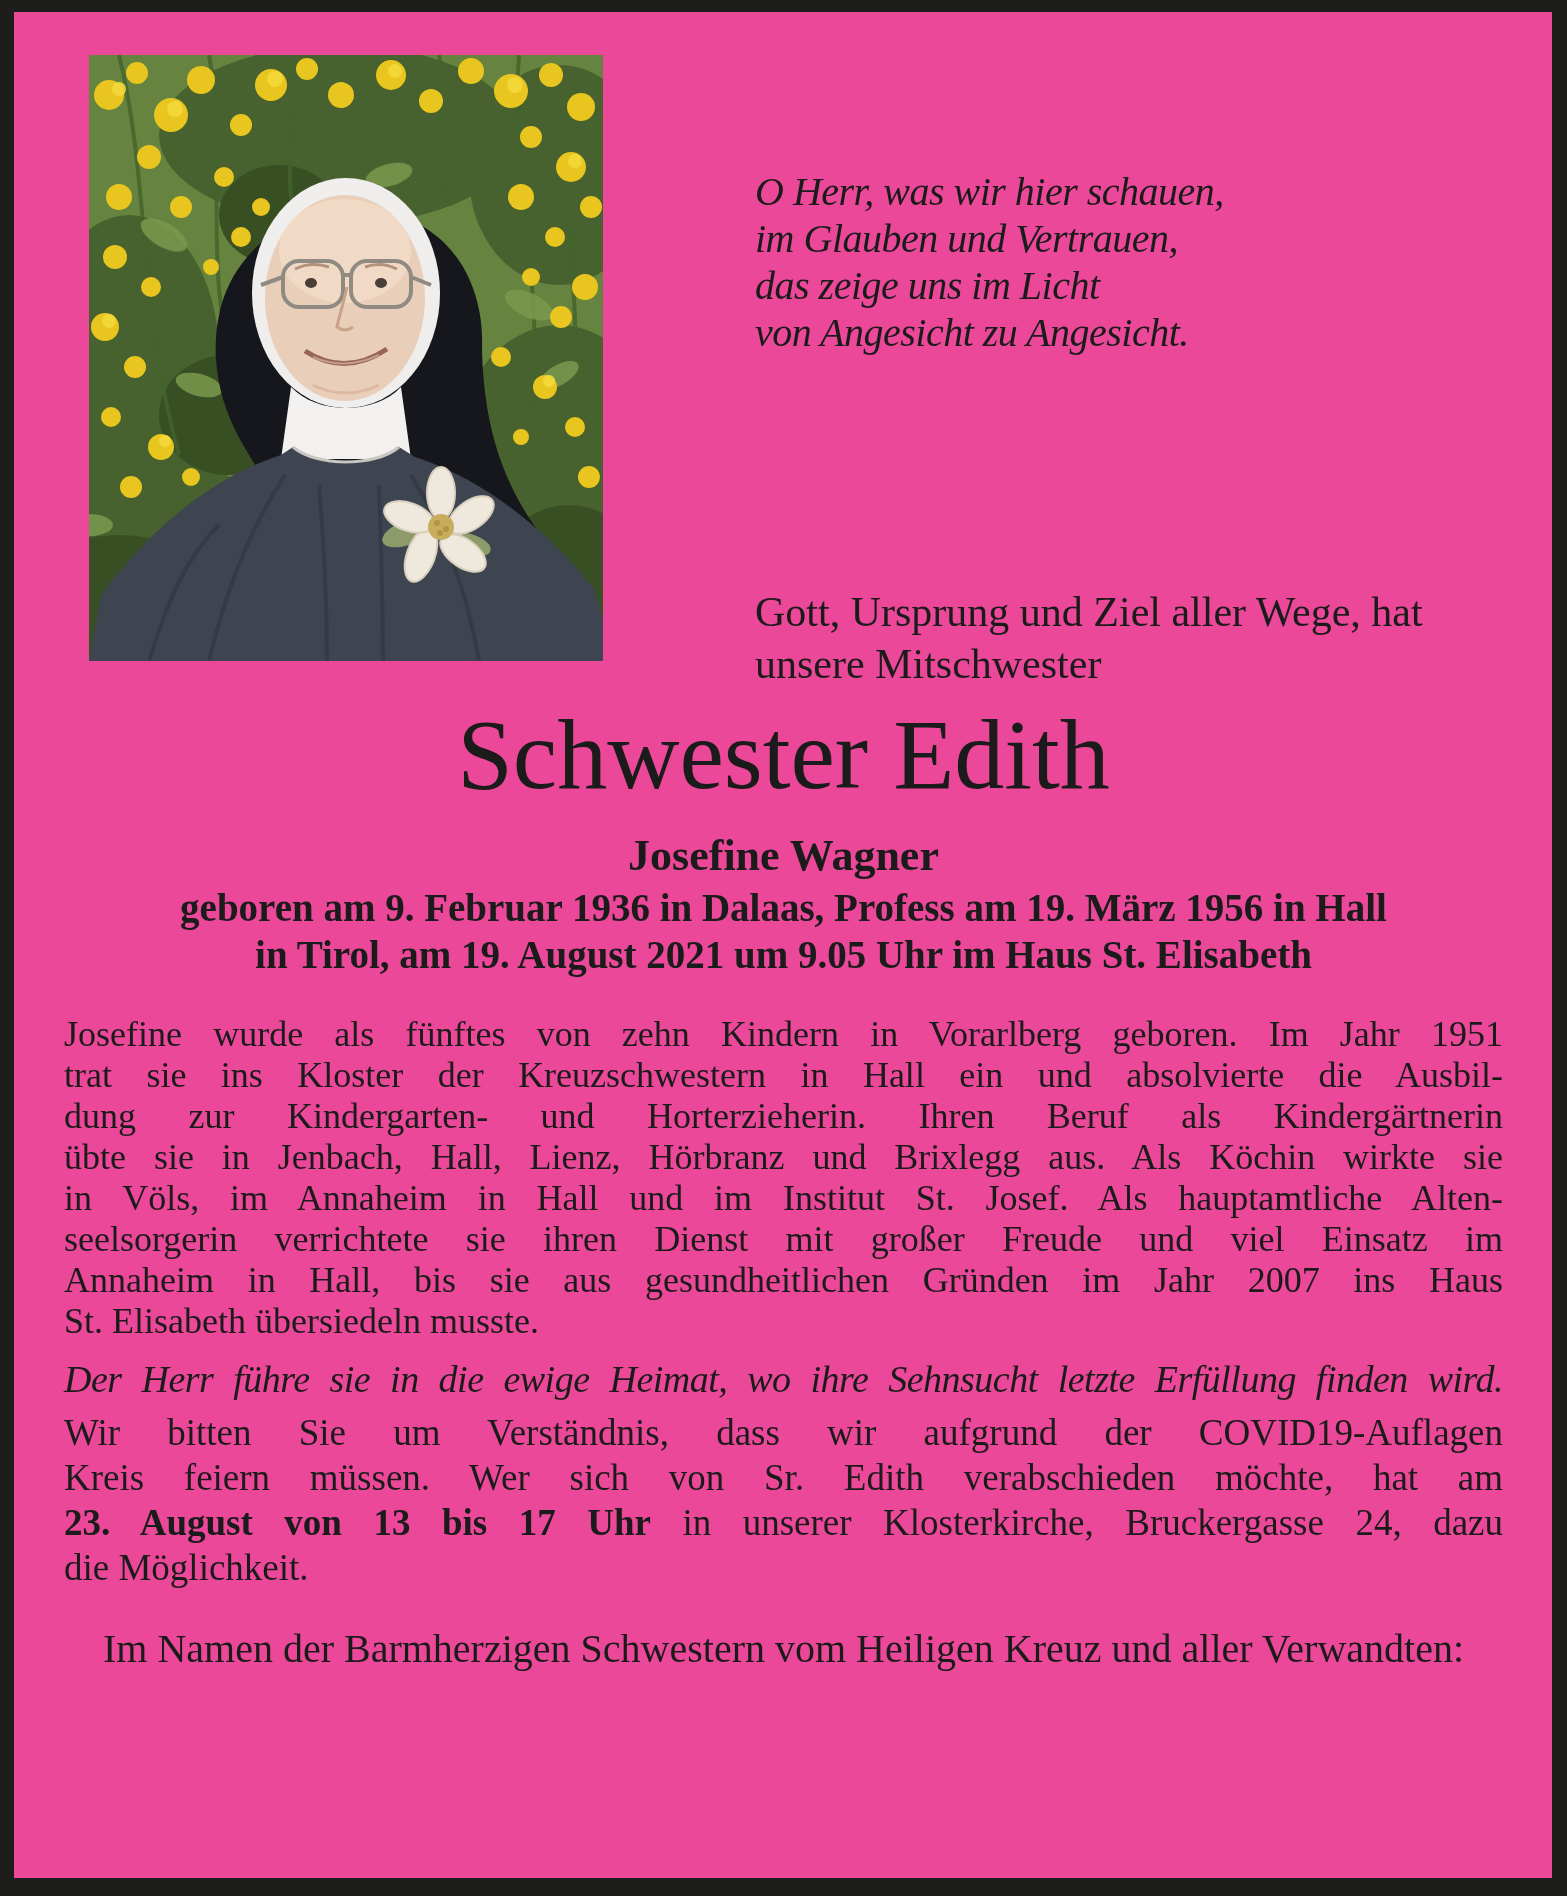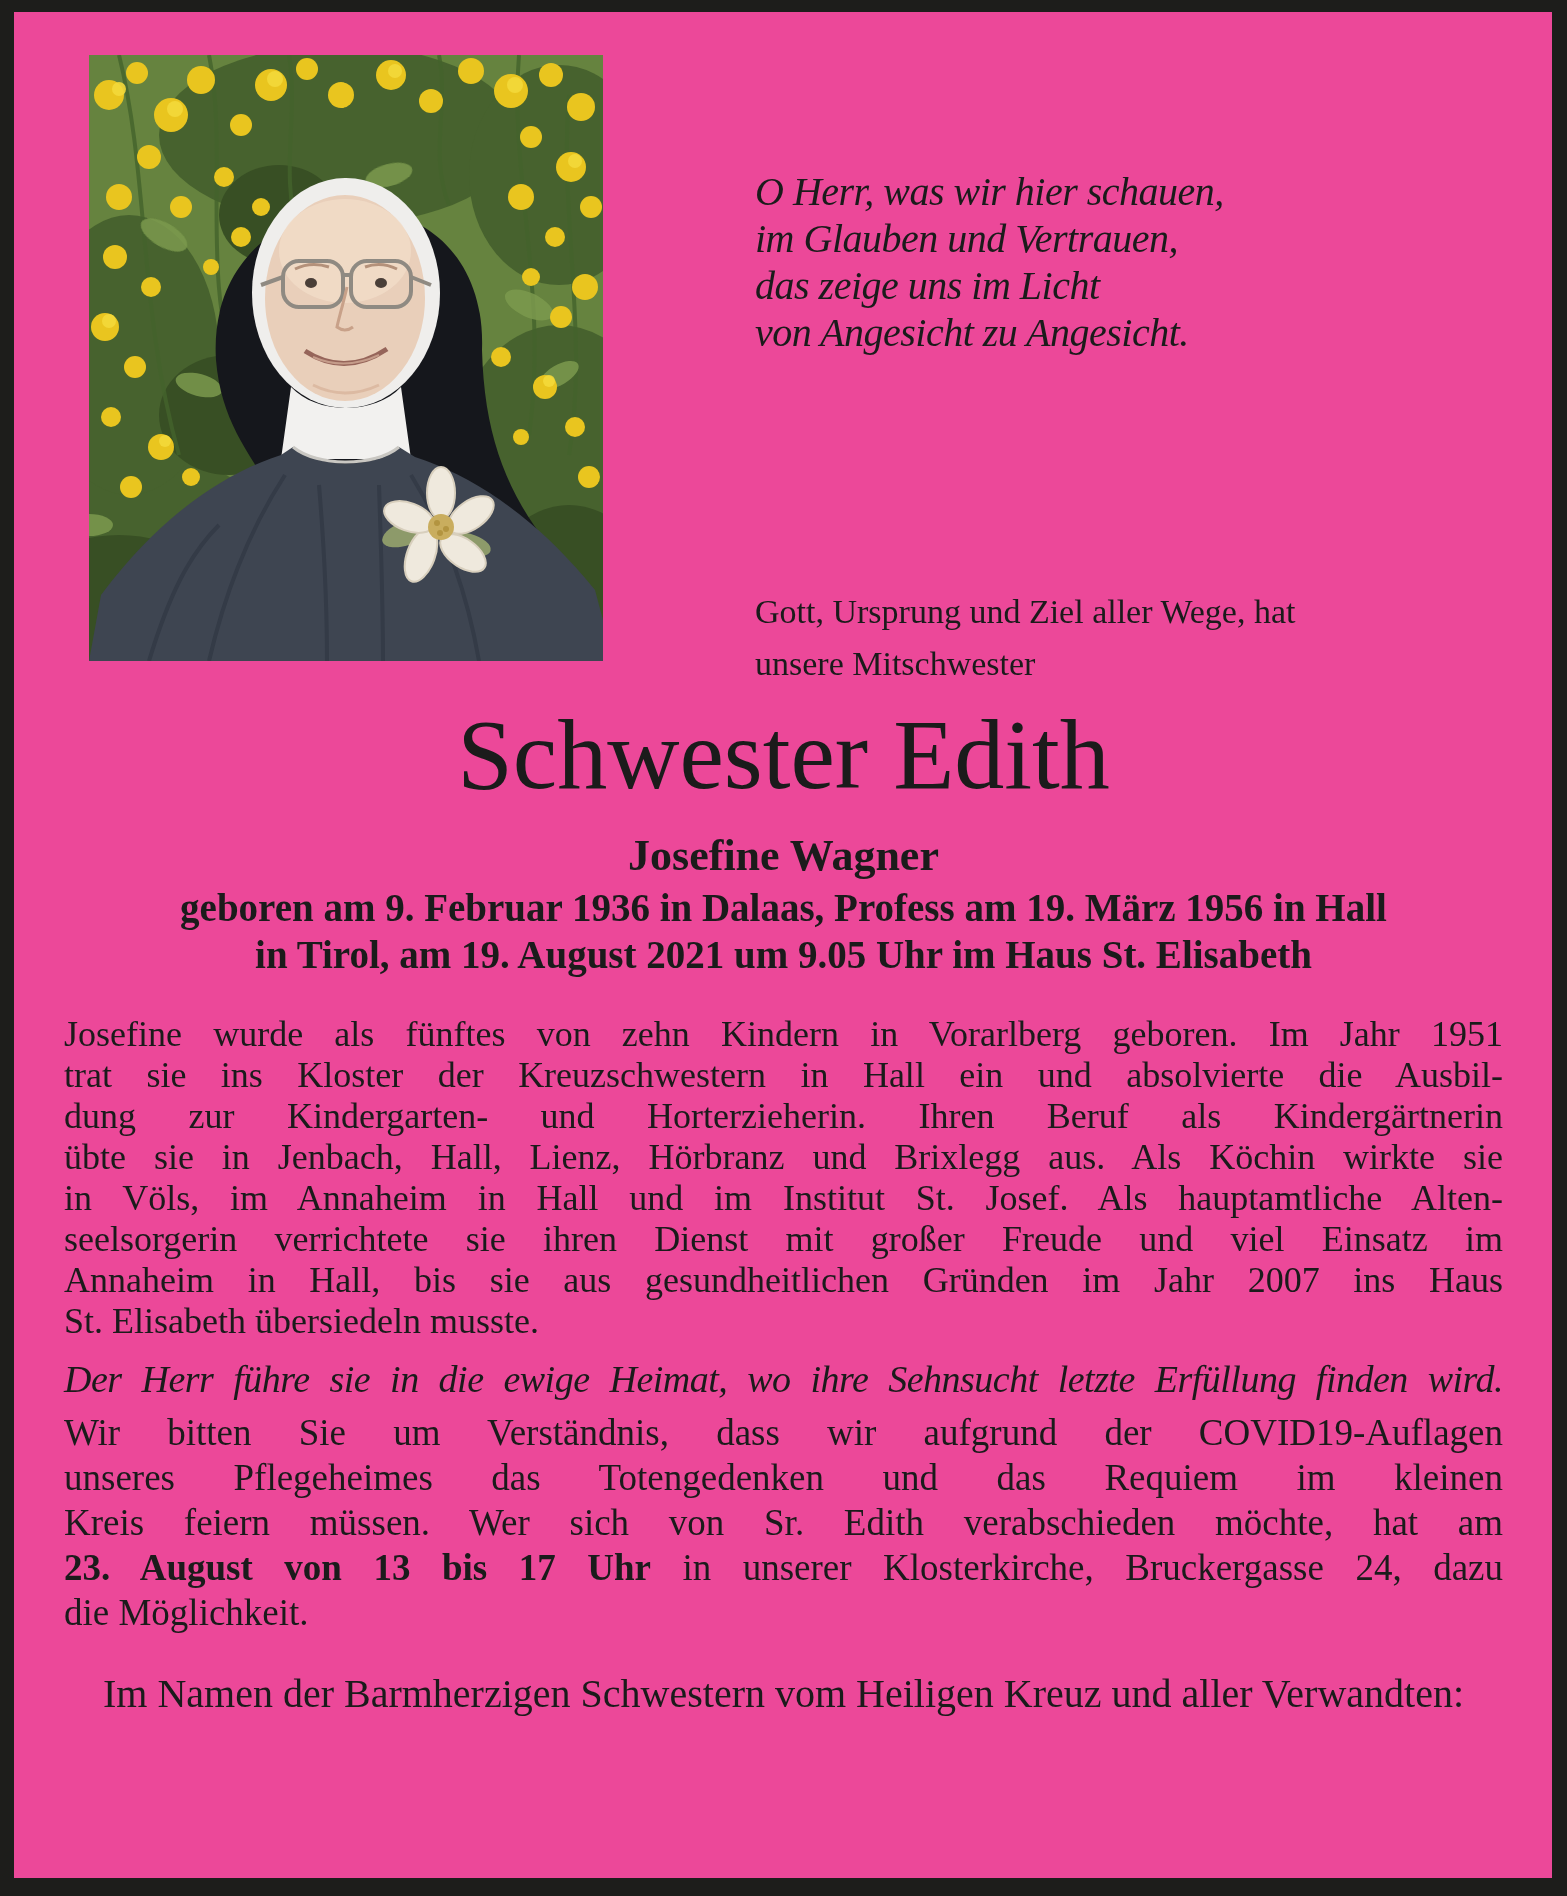--- a/index.html
+++ b/index.html
@@ -19,21 +19,21 @@
     position:absolute;left:75px;top:43px;width:514px;height:606px;
     display:block;
   }
   .poem{
     position:absolute;left:741px;top:156px;
     font-style:italic;font-size:40px;line-height:47px;
     letter-spacing:-0.5px;
   }
   .intro{
     position:absolute;left:741px;top:574px;
-    font-size:34px;line-height:52px;
+    font-size:42px;line-height:52px;
   }
   .main{
     position:absolute;left:50px;right:49px;top:690px;
     text-align:center;
   }
   .title{
     font-size:100px;line-height:106px;font-weight:normal;margin:0;
     letter-spacing:0px;
   }
   .deceased-name{
@@ -245,21 +245,20 @@
         <div class="jline">in Völs, im Annaheim in Hall und im Institut St. Josef. Als hauptamtliche Alten-</div>
         <div class="jline">seelsorgerin verrichtete sie ihren Dienst mit großer Freude und viel Einsatz im</div>
         <div class="jline">Annaheim in Hall, bis sie aus gesundheitlichen Gründen im Jahr 2007 ins Haus</div>
         <div class="jline last">St. Elisabeth übersiedeln musste.</div>
       </div>
 
     <div class="blessing">Der Herr führe sie in die ewige Heimat, wo ihre Sehnsucht letzte Erfüllung finden wird.</div>
 
     <div class="covid">
         <div class="jline"><span>Wir bitten Sie um Verständnis, dass wir aufgrund der COVID19-Auflagen</span></div>
-        <div class="jline"><span>unseres Pflegeheimes das Totengedenken und das Requiem im kleinen</span></div>
         <div class="jline"><span>Kreis feiern müssen. Wer sich von Sr. Edith verabschieden möchte, hat am</span></div>
         <div class="jline"><span class="b">23. August von 13 bis 17 Uhr</span><span> in unserer Klosterkirche, Bruckergasse 24, dazu</span></div>
         <div class="jline last"><span>die Möglichkeit.</span></div>
       </div>
 
     <div class="closing">Im Namen der Barmherzigen Schwestern vom Heiligen Kreuz und aller Verwandten:</div>
 
   </div>
 
 </div>

